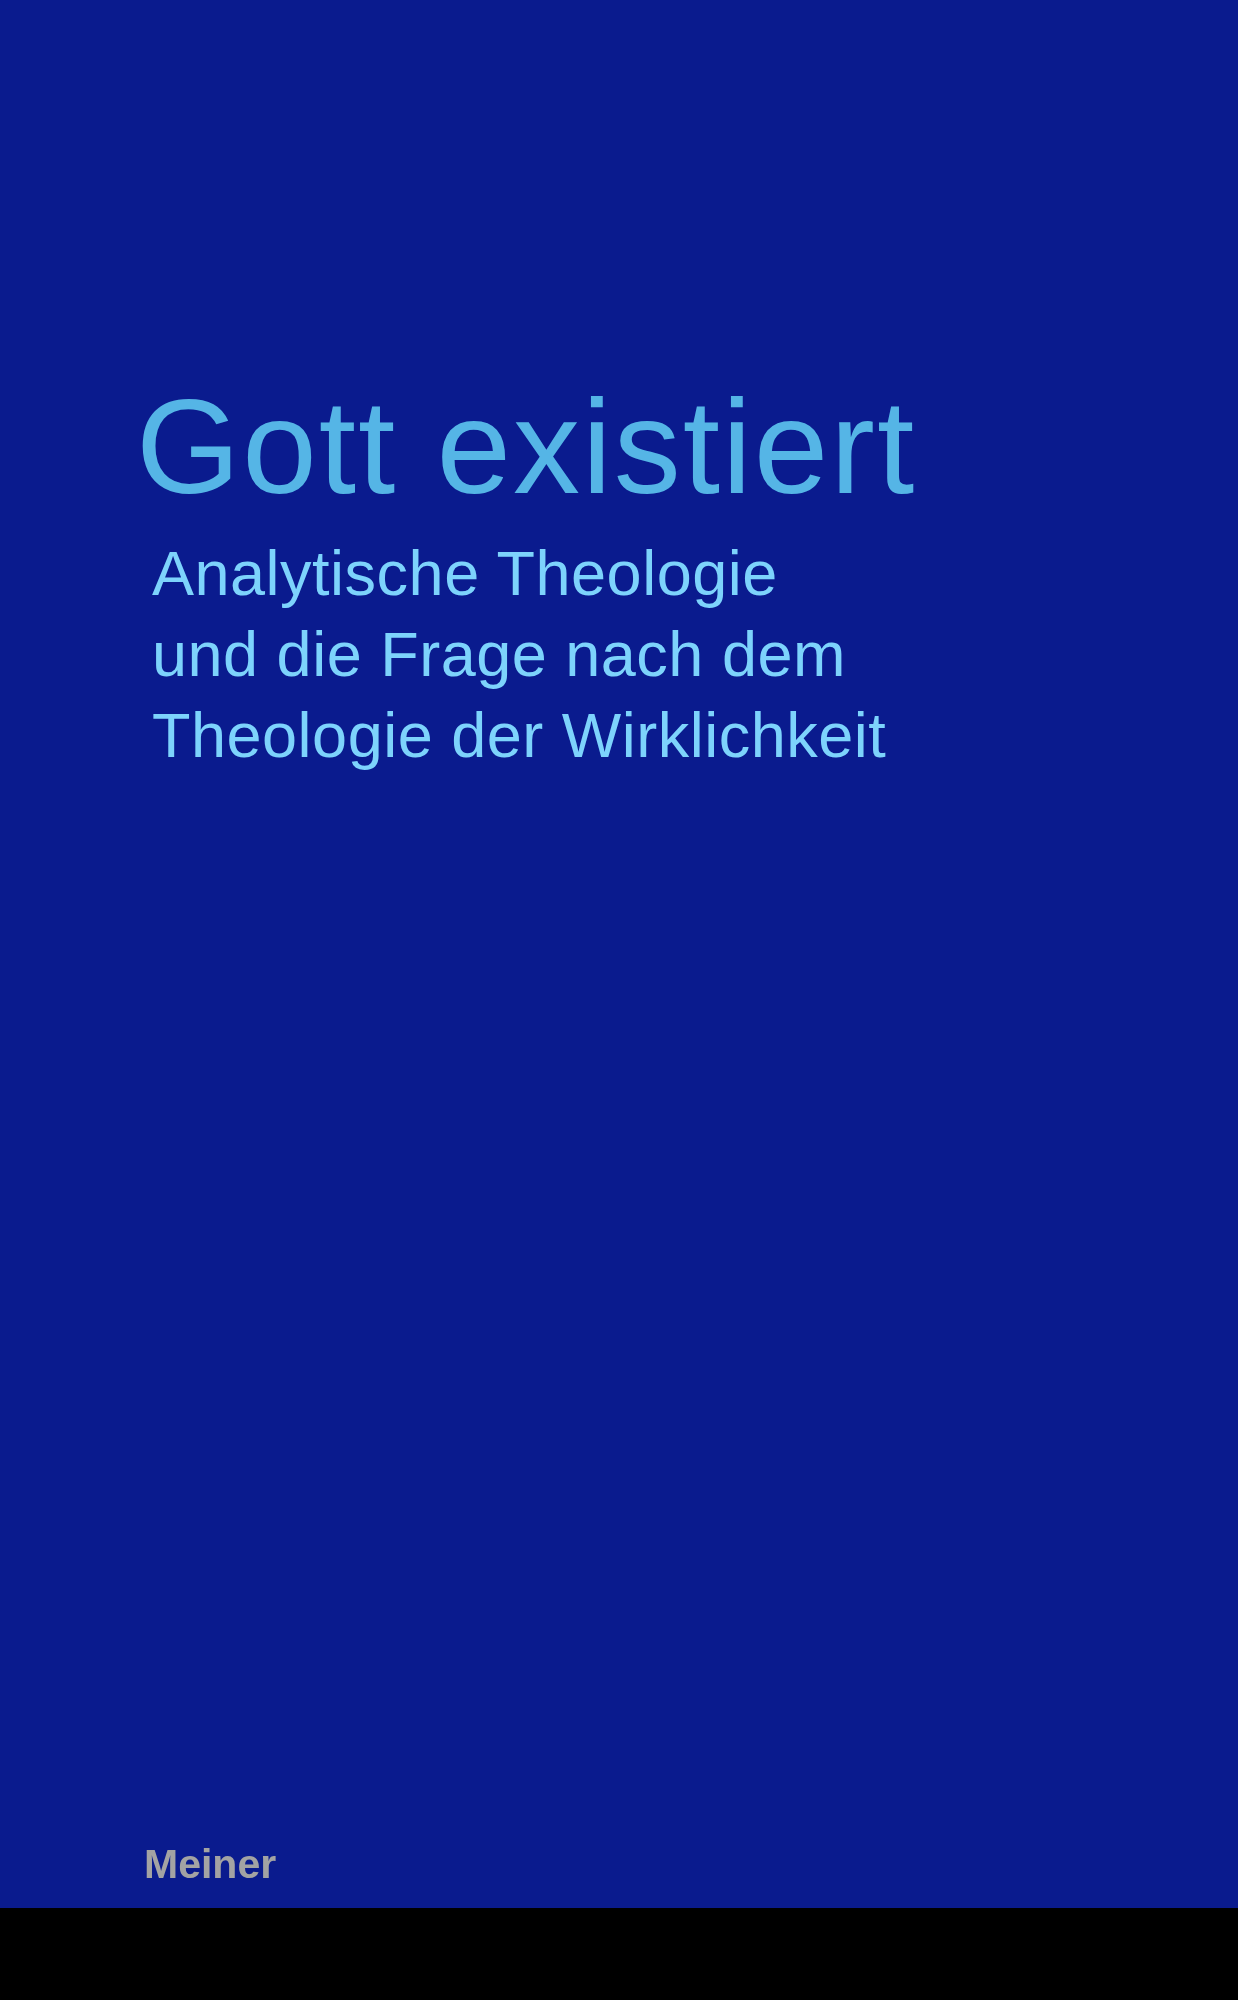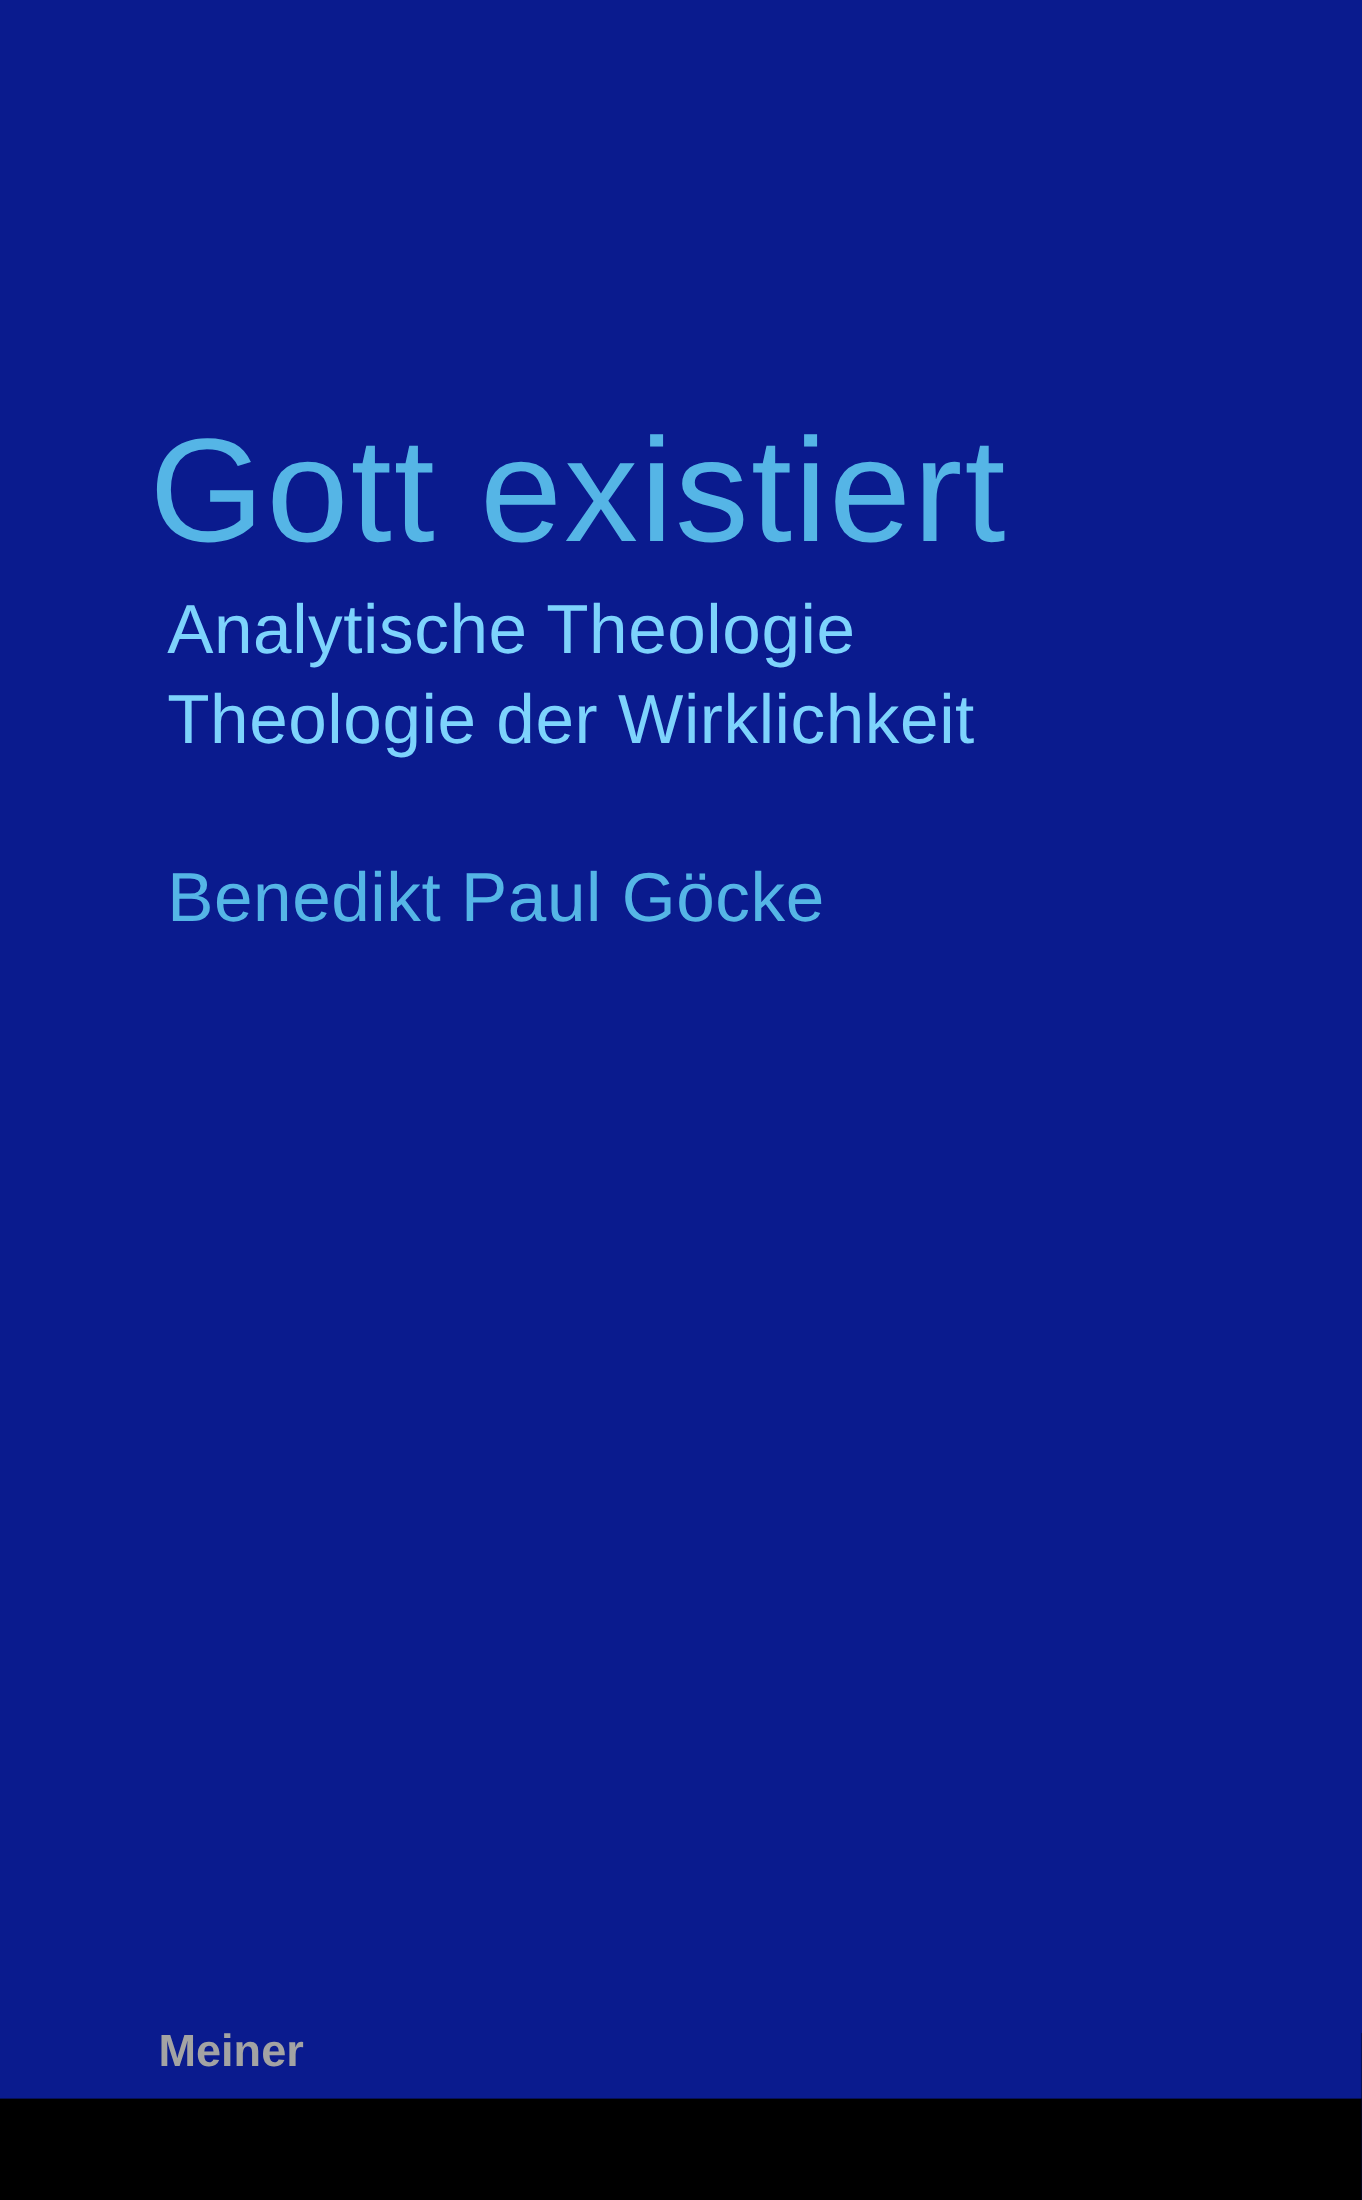--- a/index.html
+++ b/index.html
@@ -64,19 +64,19 @@
   }
 </style>
 </head>
 <body>
 
 <div class="book-cover" style="background: rgb(10, 27, 142);">
   <h1 class="cover-title" style="color: rgb(85, 181, 230);">Gott existiert</h1>
 
   <div class="cover-subtitle" style="color: #7dd3fc;">
     <span class="subtitle-line">Analytische Theologie</span>
+    <span class="subtitle-line">und die Frage nach dem</span>
     <span class="subtitle-line">Theologie der Wirklichkeit</span>
   </div>
 
-  <div class="cover-author" style="color: rgb(85, 181, 230);">Benedikt Paul Göcke</div>
 
   <div class="publisher-wordmark" style="color: #a3a3a3;">Meiner</div>
 </div>
 
 </body></html>

